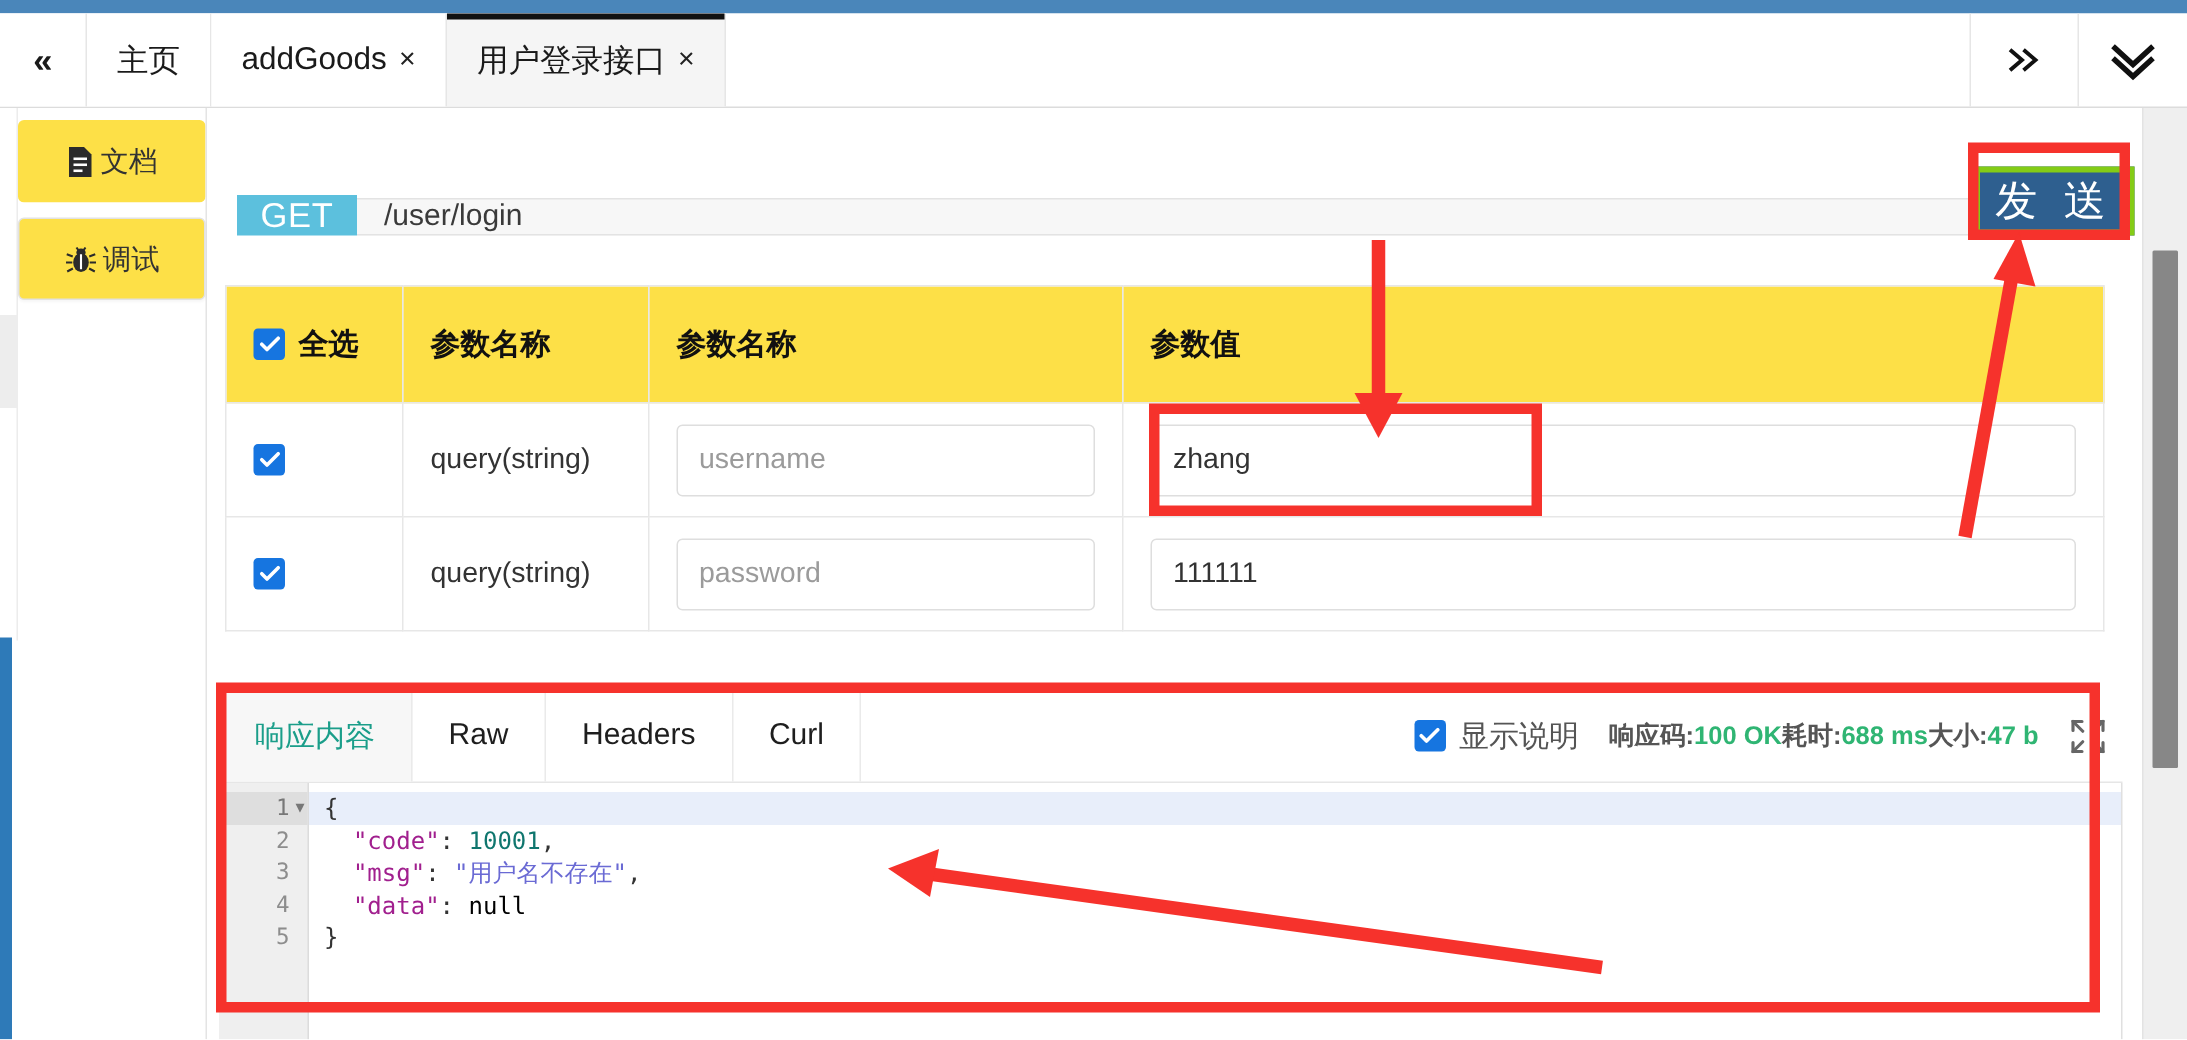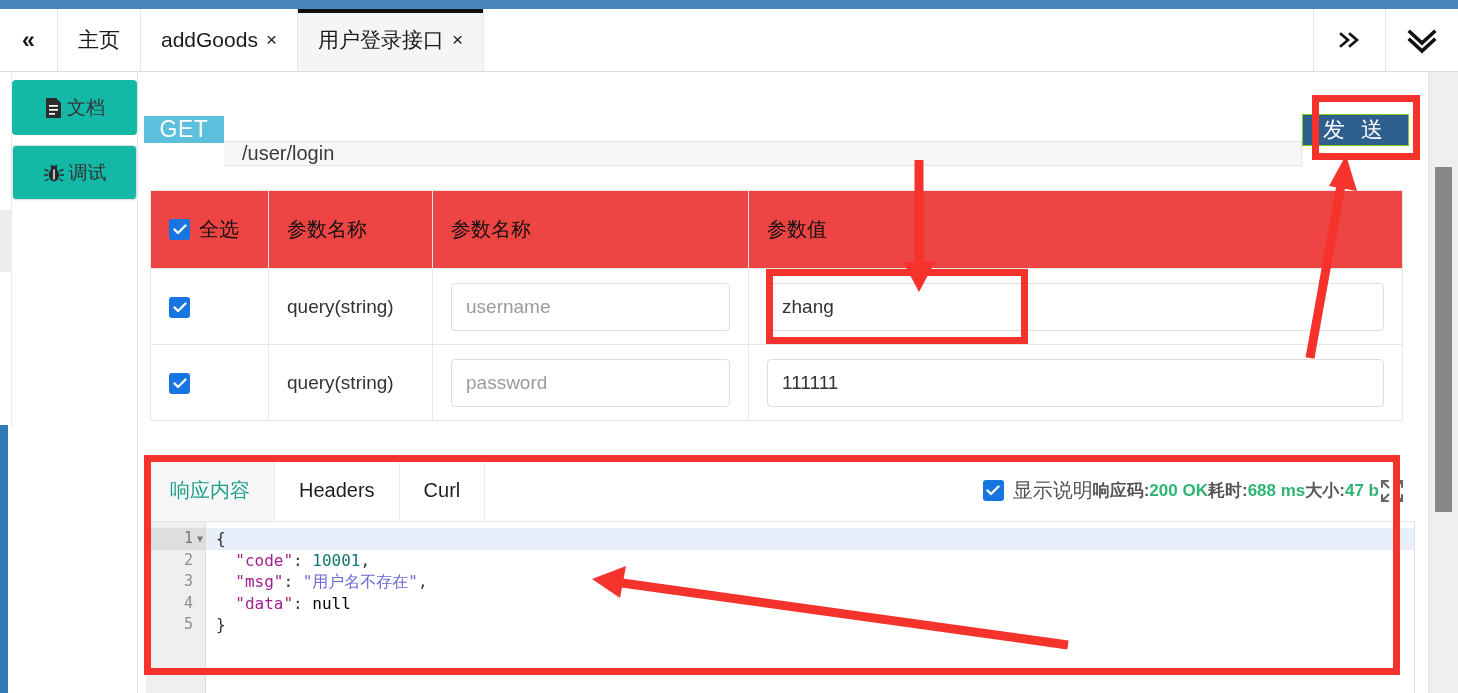--- a/index.html
+++ b/index.html
@@ -57,21 +57,21 @@
 
   
   .sidebar {
     position: absolute; left: 12px; top: 80px; width: 125px; height: 124px;
   }
   .side-item {
     height: 55px; width: 125px;
     display: flex; align-items: center; justify-content: center;
     gap: 4px;
     font-size: 19px; color: #333;
-    background: #14b8a6;
+    background: #fde047;
     border: 1px solid #e2e2e2;
     border-radius: 4px;
     cursor: pointer;
     margin-bottom: 10px;
     box-shadow: 0 1px 2px rgba(0,0,0,.04);
   }
   .side-item .si-icon { display: inline-flex; align-items: center; }
 
   
   .leftcol-line { position: absolute; left: 0; top: 72px; width: 12px; height: 355px; background: #fff; border-right: 1px solid #ececec; }
@@ -83,55 +83,55 @@
   .panel-divider { position: absolute; left: 137px; top: 72px; width: 1px; height: 621px; background: #e4e4e4; }
 
   
   .main {
     position: absolute; left: 138px; top: 72px; width: 1290px; height: 621px;
     background: #fff;
   }
 
   
   .urlrow {
-    position: absolute; left: 6px; top: 30px; width: 1265px; height: 55px;
-    display: flex; align-items: center;
+    position: absolute; left: 20px; top: 30px; width: 1265px; height: 55px;
+    display: flex; align-items: flex-end;
   }
   .method {
     width: 80px; background: #5cc0dd; color: #fff;
     display: flex; align-items: center; justify-content: center;
     font-size: 23px; letter-spacing: .5px;
   }
   .urlinput {
     flex: 1 1 auto; background: #f7f7f7;
     border: 1px solid #e3e3e3; border-left: none;
     display: flex; align-items: center; padding-left: 18px;
     font-size: 20px; color: #3a3a3a; margin-top: 48px;
   }
   .sendbtn {
     width: 107px; background: #2e5f8f; color: #fff;
     display: flex; align-items: center; justify-content: center;
-    font-size: 22px; letter-spacing: 5px; cursor: pointer;
-    border: 1px solid #84cc16;
+    font-size: 28px; letter-spacing: 5px; cursor: pointer;
+    border: 4px solid #84cc16;
   }
 
   
   .ptable {
     position: absolute; left: 12px; top: 118px; width: 1253px;
     border: 1px solid #e7e7e7; border-collapse: collapse; table-layout: fixed;
     background: #fff;
   }
   .ptable th, .ptable td {
     border: 1px solid #e7e7e7;
     padding: 0 18px;
     vertical-align: middle;
   }
   .ptable thead th {
-    background: #ef4444; height: 78px; text-align: left;
-    font-size: 20px; color: #111; font-weight: normal;
+    background: #fde047; height: 78px; text-align: left;
+    font-size: 20px; color: #111; font-weight: bold;
   }
   .ptable tbody td { height: 76px; background: #fff; font-size: 19px; color: #333; }
   .col-sel  { width: 118px; }
   .col-type { width: 164px; }
   .col-name { width: 316px; }
   .col-val  { width: auto; }
   .cellinput {
     width: 100%; height: 48px;
     border: 1px solid #dedede; border-radius: 4px;
     background: #fff; padding: 0 14px;
@@ -159,21 +159,21 @@
   .resptabs {
     height: 62px; border-bottom: 1px solid #e6e6e6;
     display: flex; align-items: stretch; background: #fff;
   }
   .rtab {
     display: flex; align-items: center; justify-content: center;
     padding: 0 24px; font-size: 20px; color: #1e1e1e;
     border-right: 1px solid #eaeaea; cursor: pointer;
   }
   .rtab.active { color: #1b9e8a; background: #f7f7f7; }
-  .rtab-filler { flex: 1 1 auto; display: flex; align-items: center; justify-content: flex-end; padding-right: 10px; }
+  .rtab-filler { flex: 1 1 auto; display: flex; align-items: center; justify-content: flex-end; gap: 20px; padding-right: 10px; }
   .showdesc { display: flex; align-items: center; gap: 9px; font-size: 20px; color: #555; cursor: pointer; }
   .statline { font-size: 17px; color: #555; font-weight: bold; white-space: nowrap; }
   .statline .val { color: #2fb573; }
   .expicon { cursor: pointer; display: inline-flex; }
 
   
   .editor {
     position: relative; height: 171px; display: flex; background: #fff;
     font-family: "DejaVu Sans Mono", "Liberation Mono", monospace;
   }
@@ -361,34 +361,35 @@
           <td>
             <input class="cellinput" type="text" value="111111" style="">
           </td>
         </tr>
       </tbody>
     </table>
 
     <div class="respwrap">
       <div class="resptabs">
         <div class="rtab active">响应内容</div>
+        <div class="rtab">Raw</div>
         <div class="rtab">Headers</div>
         <div class="rtab">Curl</div>
 
         <div class="rtab-filler">
           <span class="showdesc">
             <span class="cbx">
               <svg width="14" height="11" viewBox="0 0 14 11">
                 <polyline points="1.5,5.5 5,9 12.5,1.5" fill="none" stroke="#fff" stroke-width="2.4" stroke-linecap="round" stroke-linejoin="round"></polyline>
               </svg>
             </span>
             <span>显示说明</span>
           </span>
 
-          <span class="statline"><span>响应码:</span><span class="val">200 OK</span><span>耗时:</span><span class="val">688 ms</span><span>大小:</span><span class="val">47 b</span></span>
+          <span class="statline"><span>响应码:</span><span class="val">100 OK</span><span>耗时:</span><span class="val">688 ms</span><span>大小:</span><span class="val">47 b</span></span>
 
           <span class="expicon">
             <svg width="26" height="26" viewBox="0 0 26 26">
               <g stroke="#666" stroke-width="2.1" fill="none" stroke-linecap="round">
                 <path d="M9,3 H3 V9"></path>
                   <path d="M3,3 L9.5,9.5"></path>
                 <path d="M17,3 H23 V9"></path>
                   <path d="M23,3 L16.5,9.5"></path>
                 <path d="M9,23 H3 V17"></path>
                   <path d="M3,23 L9.5,16.5"></path>

